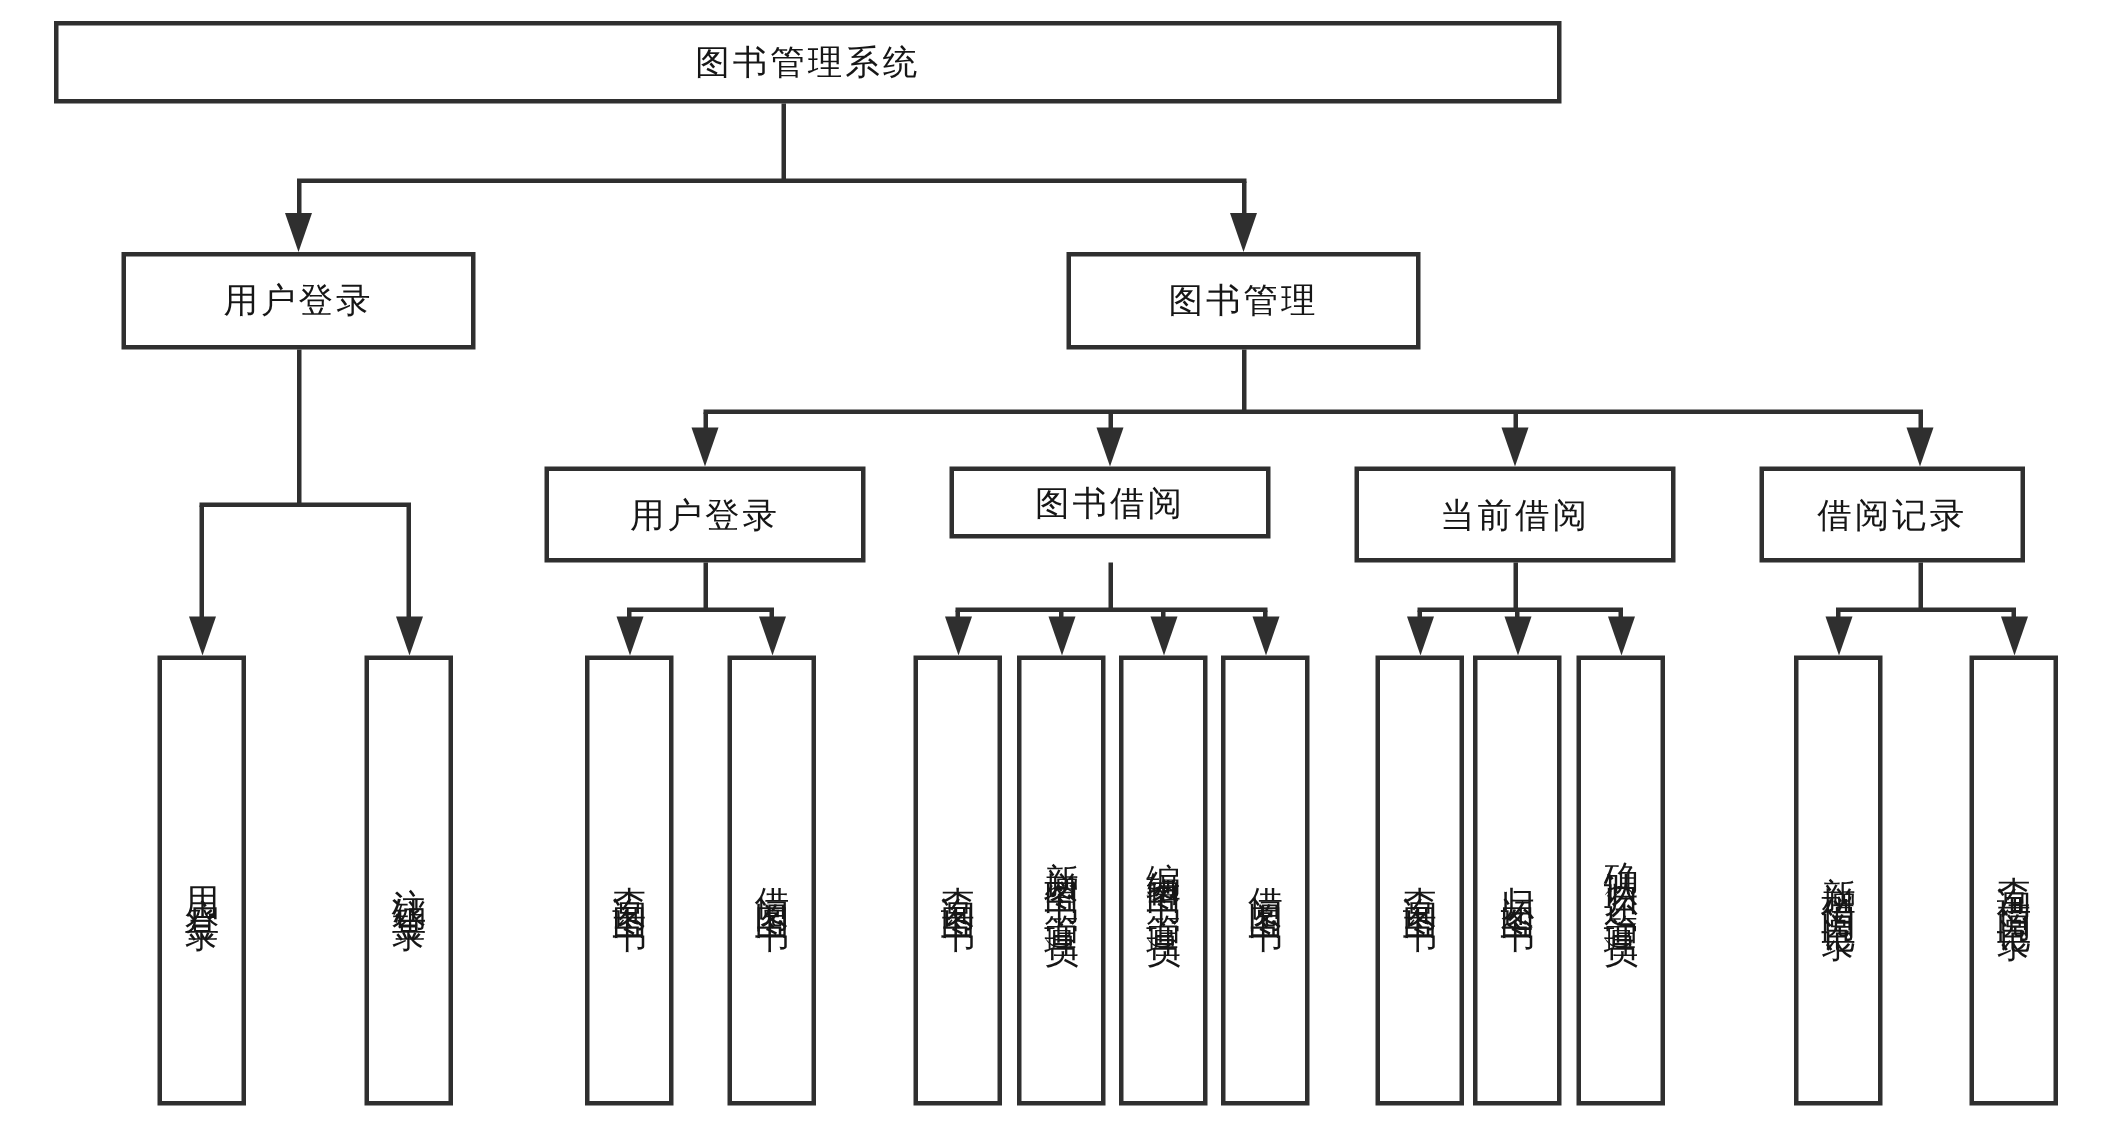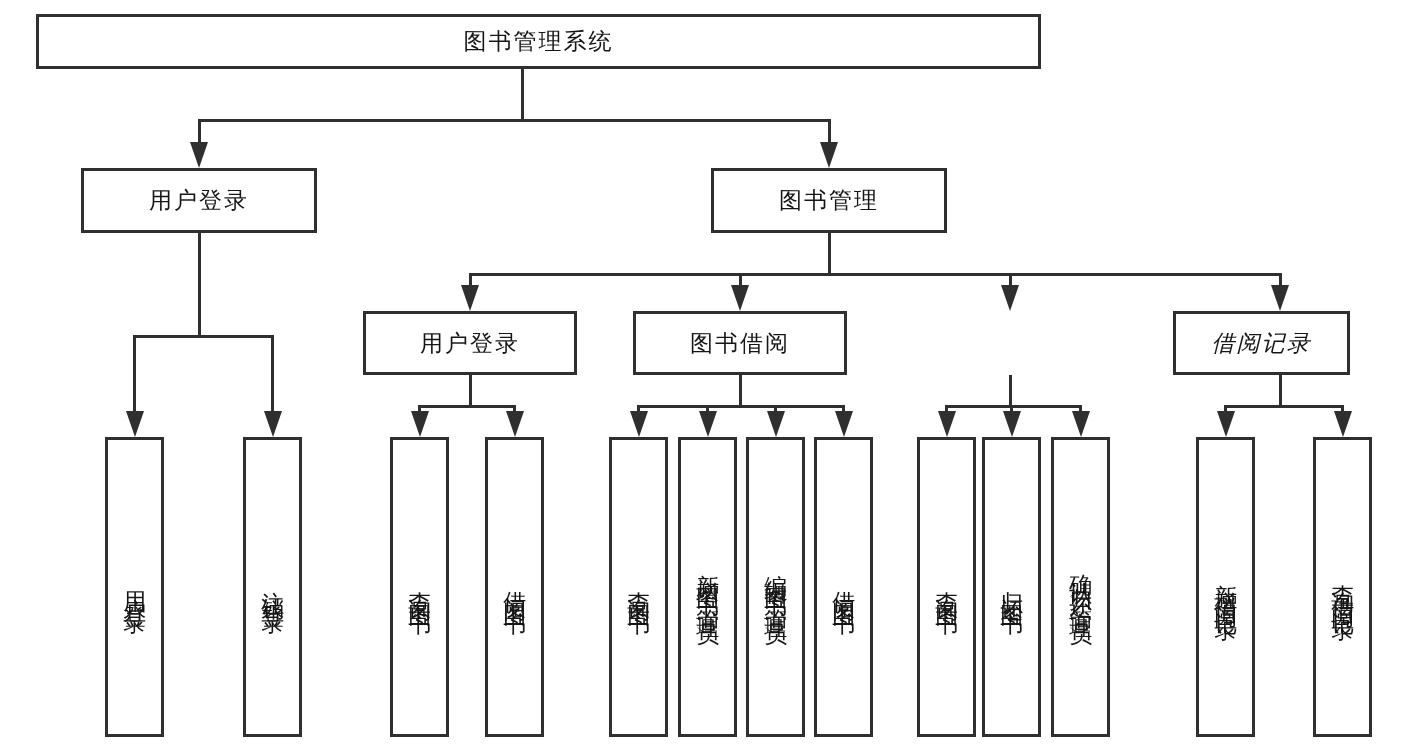--- a/index.html
+++ b/index.html
@@ -100,24 +100,27 @@
   <div class="vline" style="left:739px;top:275px;height:12px;"></div>
   <div class="arrow" style="left:731px;top:285px;"></div>
   <div class="vline" style="left:1009px;top:275px;height:12px;"></div>
   <div class="arrow" style="left:1001px;top:285px;"></div>
   <div class="vline" style="left:1279px;top:275px;height:12px;"></div>
   <div class="arrow" style="left:1271px;top:285px;"></div>
 
   <div class="box box-h" style="left:363px;top:311px;width:214px;height:64px;">
     <span>用户登录</span>
   </div>
-  <div class="box box-h" style="left:633px;top:311px;width:214px;height:64px;justify-content:center;">
+  <div class="box box-h" style="left:633px;top:311px;width:214px;height:48px;justify-content:center;">
     <span>图书借阅</span>
   </div>
-  <div class="box box-h" style="left:1173px;top:311px;width:177px;height:64px;font-style:italic;">
+  <div class="box box-h" style="left:903px;top:311px;width:214px;height:64px;">
+    <span>当前借阅</span>
+  </div>
+  <div class="box box-h" style="left:1173px;top:311px;width:177px;height:64px;">
     <span>借阅记录</span>
   </div>
 
   <div class="vline" style="left:469px;top:375px;height:32px;"></div>
   <div class="hline" style="left:418px;top:405px;width:98px;"></div>
   <div class="vline" style="left:418px;top:407px;height:8px;"></div>
   <div class="arrow" style="left:411px;top:411px;"></div>
   <div class="vline" style="left:513px;top:407px;height:8px;"></div>
   <div class="arrow" style="left:506px;top:411px;"></div>
 

